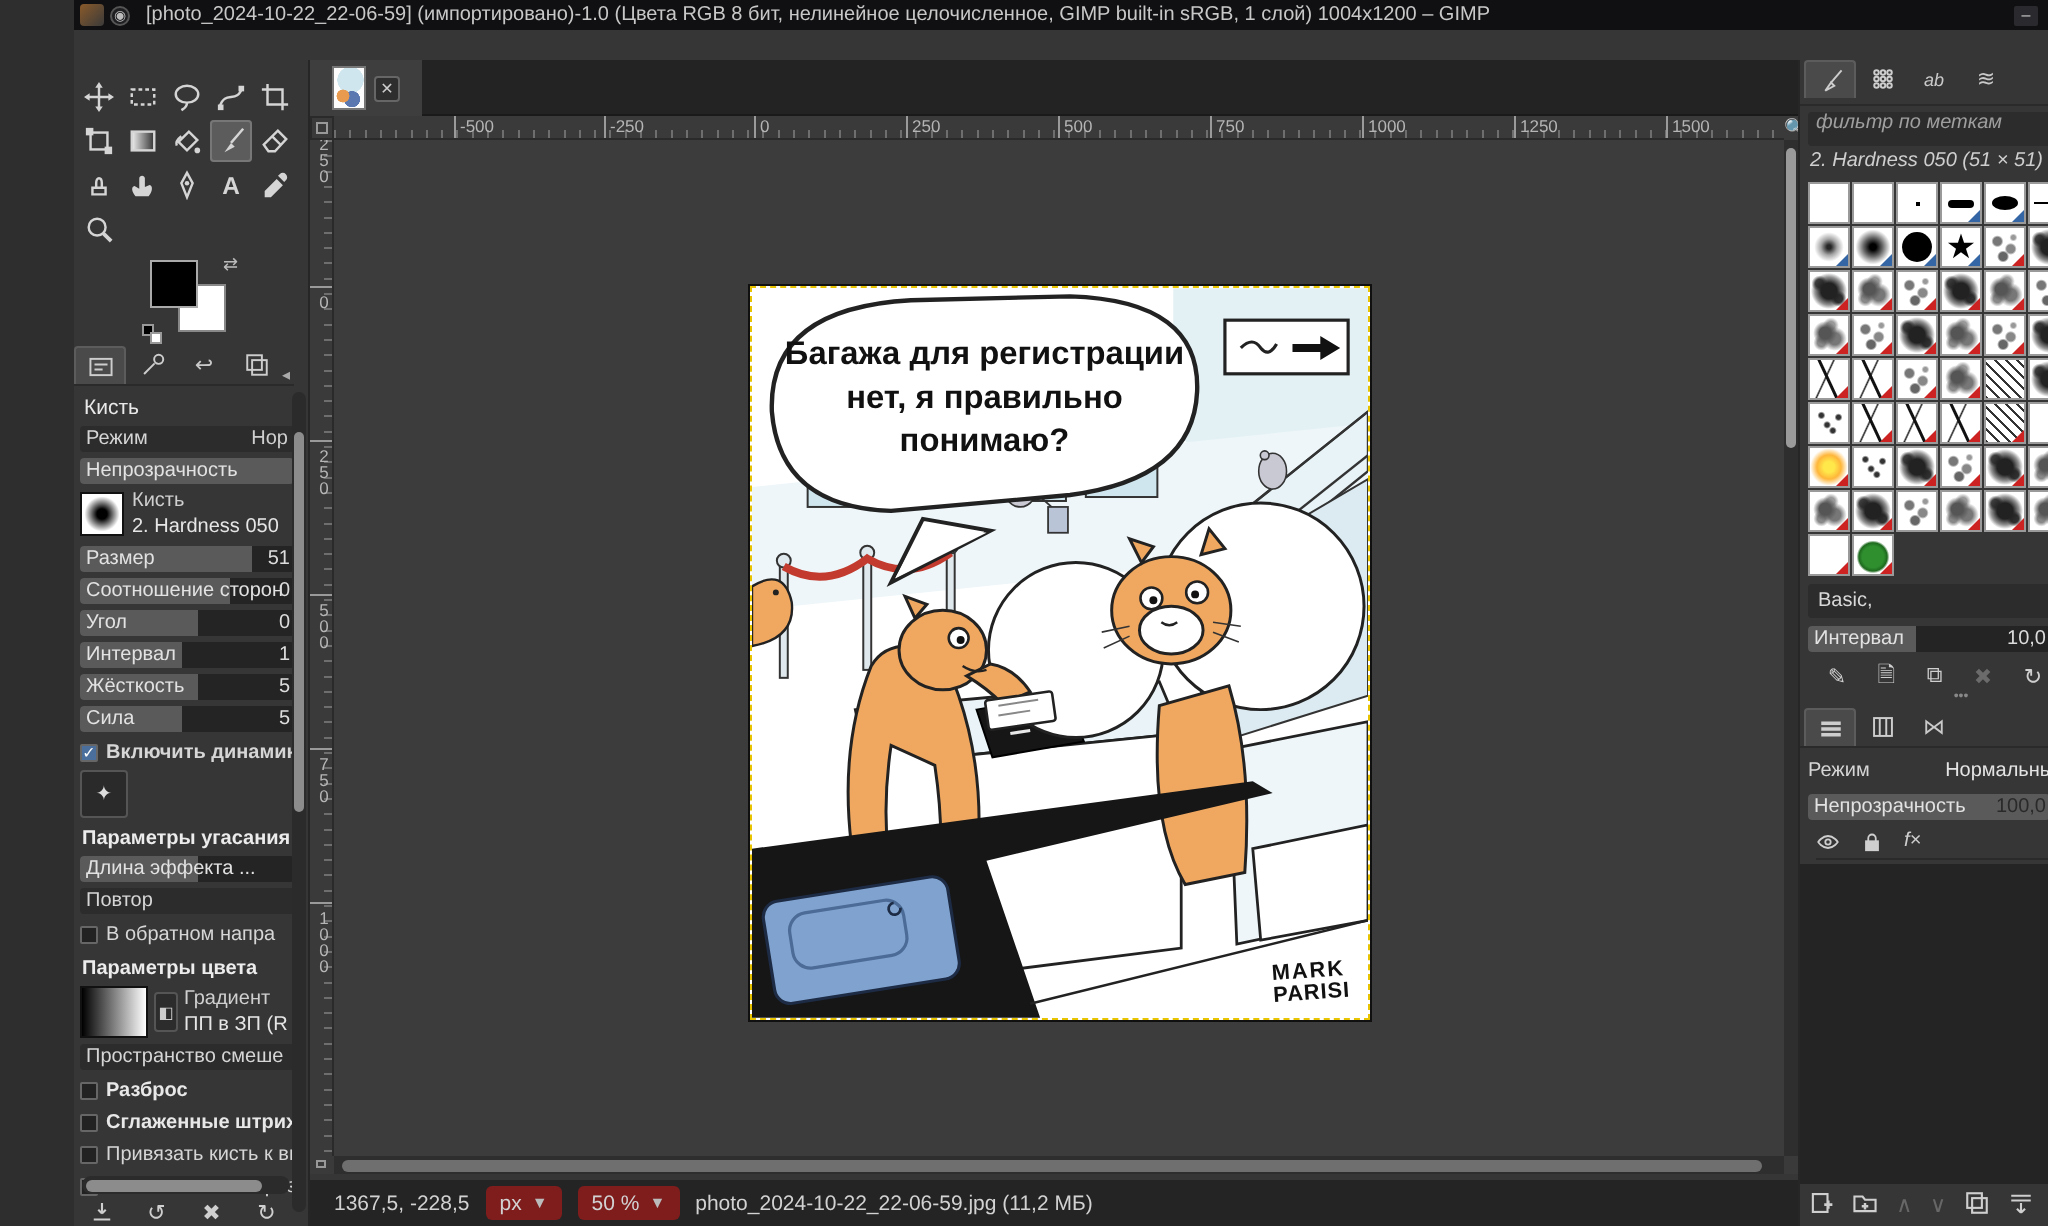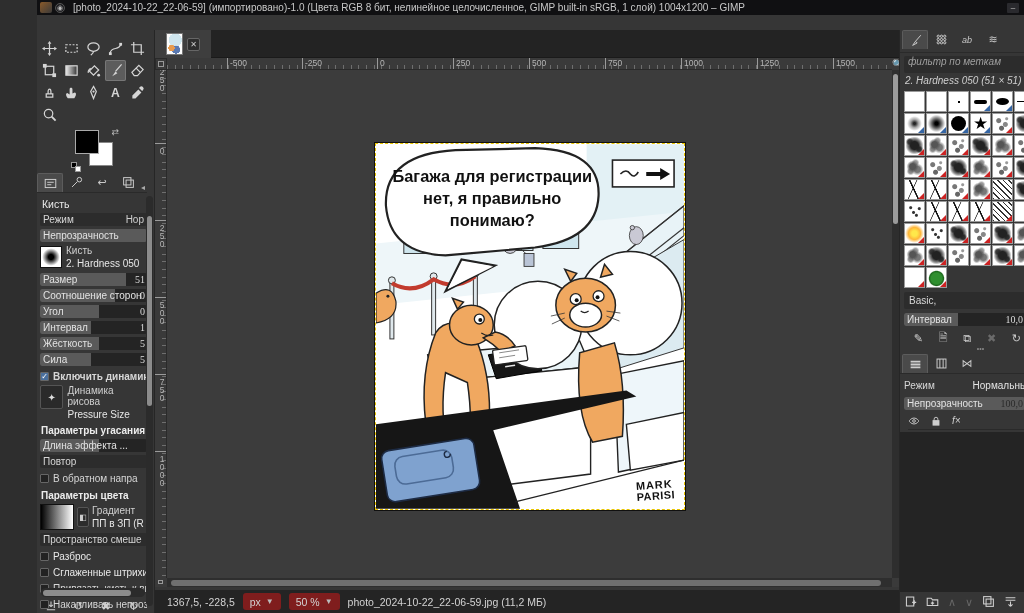--- a/index.html
+++ b/index.html
@@ -41,29 +41,29 @@
   .dtab.active { background:#4a4a4a; border:1px solid #5c5c5c; border-bottom:none; border-radius:2px 2px 0 0; }
   .dtab-arrow { margin-left:auto; font-size:8px; color:#aaa; padding-right:2px; }
   
   #ldock-body { position:absolute; left:3px; top:166px; width:107px; }
   .opt-title { font-size:10.5px; color:#e8e8e8; margin:2px 0 3px 2px; }
   .row-dd { height:13px; background:#2c2c2c; border-radius:2px; display:flex; align-items:center; padding:0 3px; margin-bottom:3px; color:#d6d6d6; overflow:hidden; white-space:nowrap; }
   .row-dd .val { margin-left:auto; color:#cfcfcf; }
   .slider { position:relative; height:13px; background:#242424; border-radius:2px; margin-bottom:3px; overflow:hidden; white-space:nowrap; }
   .slider .fill { position:absolute; left:0; top:0; bottom:0; background:#5a5a5a; }
   .slider .lab { position:absolute; left:3px; top:0; line-height:13px; color:#e2e2e2; }
-  .slider .val { position:absolute; right:2px; top:0; line-height:13px; color:#dcdcdc;font-family:Liberation Serif, serif; }
+  .slider .val { position:absolute; right:2px; top:0; line-height:13px; color:#dcdcdc; }
   #brush-select { display:flex; align-items:center; gap:4px; margin:2px 0 4px 0; }
   #brush-thumb { width:22px; height:22px; background:#fff radial-gradient(circle at 50% 50%, #000 18%, rgba(0,0,0,.55) 38%, rgba(0,0,0,0) 62%); border:1px solid #111; }
   .two-line .l1 { font-size:10px; color:#cfcfcf; }
   .two-line .l2 { font-size:10px; color:#e6e6e6; margin-top:2px; }
   .chk { display:flex; align-items:center; gap:4px; height:14px; margin:2px 0; color:#d6d6d6; overflow:hidden; white-space:nowrap; }
   .chk .box { flex:0 0 9px; width:9px; height:9px; background:#222; border:1px solid #666; border-radius:1px; font-size:8px; line-height:8px; color:#fff; text-align:center; }
   .chk.checked .box { background:#4a6f9c; }
-  .chk.bold { font-weight:normal; color:#e8e8e8; }
+  .chk.bold { font-weight:bold; color:#e8e8e8; }
   .sect { font-weight:bold; font-size:10px; color:#ececec; margin:5px 0 3px 1px; white-space:nowrap; overflow:hidden; }
   #dyn-widget { display:flex; gap:4px; margin:2px 0 2px 0; }
   #dyn-icon { width:24px; height:24px; background:#2a2a2a; border:1px solid #555; border-radius:2px; color:#ddd; font-size:10px; display:flex; align-items:center; justify-content:center; }
   #grad-widget { display:flex; gap:3px; align-items:center; margin:2px 0 3px 0; }
   #grad-swatch { width:34px; height:26px; border:1px solid #111; background:linear-gradient(90deg,#000,#fff); }
   #grad-flip { width:12px; height:20px; background:#2c2c2c; border:1px solid #555; border-radius:2px; font-size:8px; color:#ccc; display:flex; align-items:center; justify-content:center; }
   #ldock-hscroll { position:absolute; left:4px; top:558px; width:104px; height:9px; background:#2b2b2b; border-radius:5px; }
   #ldock-hscroll .thumb { position:absolute; left:2px; top:1.5px; width:88px; height:6px; background:#8c8c8c; border-radius:4px; }
   #ldock-actions { position:absolute; left:0; top:570px; width:110px; display:flex; justify-content:space-around; }
   #ldock-actions .abtn { color:#cfcfcf; font-size:11px; width:18px; height:13px; text-align:center; }
@@ -370,24 +370,20 @@
             <div class="lab">Сила</div>
             <div class="val">5</div>
           </div>
         </div>
       <div class="chk checked">
           <span class="box">✓</span>
           <b>Включить динамику</b>
         </div>
       <div id="dyn-widget">
         <div id="dyn-icon">✦</div>
-        <div class="two-line">
-          <div class="l1">Динамика рисова</div>
-          <div class="l2">Pressure Size</div>
-        </div>
       </div>
       <div class="sect">Параметры угасания</div>
       <div class="slider">
         <div class="fill" style="width:55%"></div>
         <div class="lab">Длина эффекта ...</div>
       </div>
       <div class="row-dd">
         <span>Повтор</span>
       </div>
       <div class="chk">

